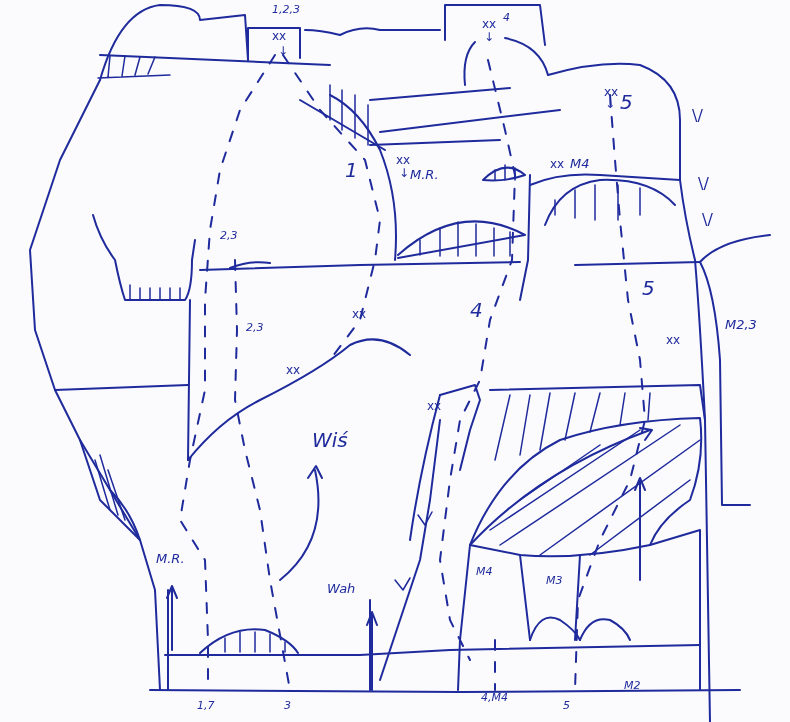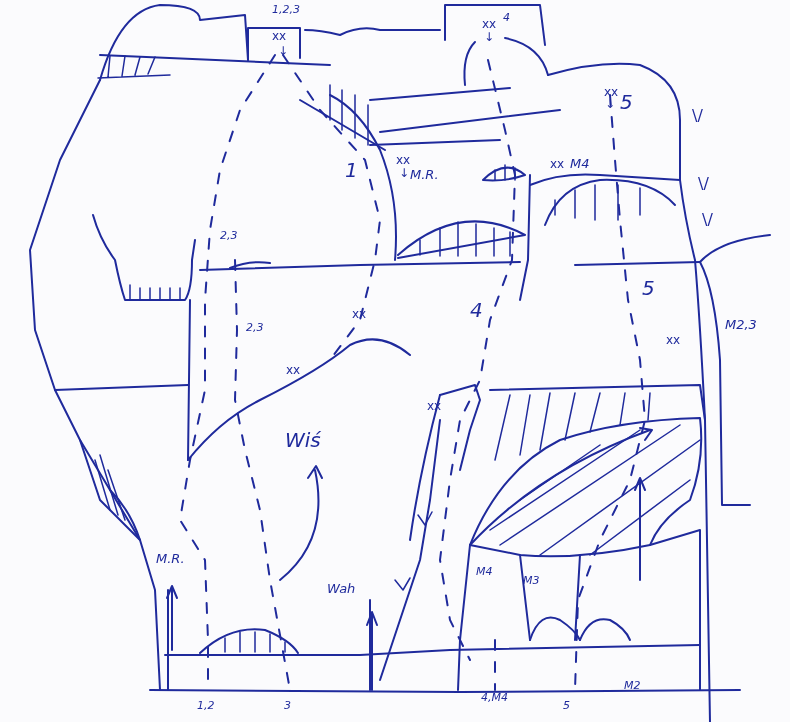--- a/index.html
+++ b/index.html
@@ -128,26 +128,26 @@
 <div class="lbl s" style="left:570px;top:157px">M4</div>
 
 <div class="lbl l" style="left:345px;top:160px">1</div>
 <div class="lbl m" style="left:220px;top:230px">2,3</div>
 <div class="lbl m" style="left:246px;top:322px">2,3</div>
 <div class="lbl l" style="left:470px;top:300px">4</div>
 <div class="lbl l" style="left:642px;top:278px">5</div>
 <div class="lbl s" style="left:725px;top:318px">M2,3</div>
 <div class="lbl s" style="left:156px;top:552px">M.R.</div>
 <div class="lbl m" style="left:476px;top:566px">M4</div>
-<div class="lbl m" style="left:523px;top:575px">M3</div>
+<div class="lbl m" style="left:546px;top:575px">M3</div>
 
-<div class="lbl l" style="left:285px;top:430px">Wiś</div>
+<div class="lbl l" style="left:312px;top:430px">Wiś</div>
 <div class="lbl s" style="left:327px;top:582px">Wah</div>
 
-<div class="lbl m" style="left:197px;top:700px">1,2</div>
+<div class="lbl m" style="left:197px;top:700px">1,7</div>
 <div class="lbl m" style="left:284px;top:700px">3</div>
 <div class="lbl m" style="left:481px;top:692px">4,M4</div>
 <div class="lbl m" style="left:563px;top:700px">5</div>
 <div class="lbl m" style="left:624px;top:680px">M2</div>
 
 <div class="bolt" style="left:692px;top:108px;font-size:16px">\/</div>
 <div class="bolt" style="left:698px;top:176px;font-size:16px">\/</div>
 <div class="bolt" style="left:702px;top:212px;font-size:16px">\/</div>
 
 <div class="bolt" style="left:286px;top:364px">xx</div>

